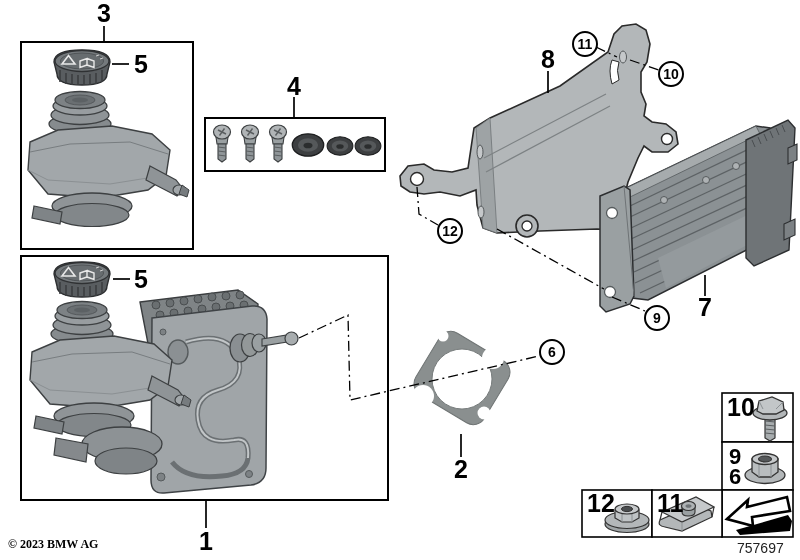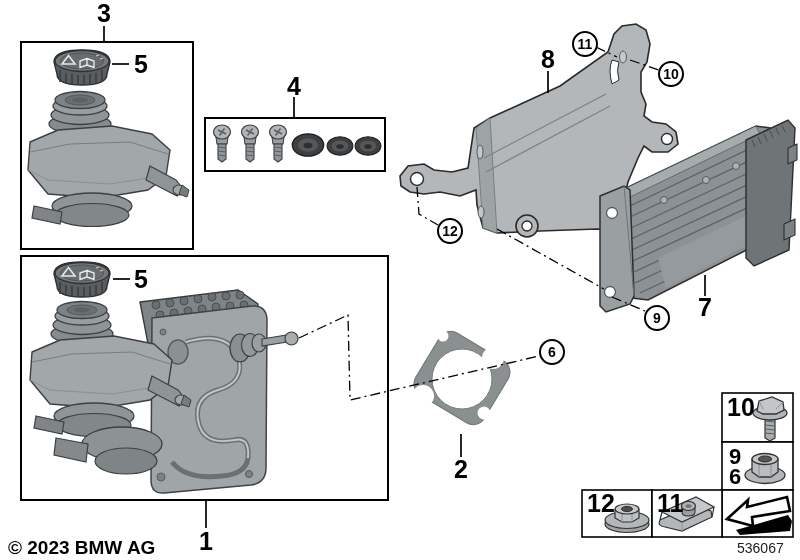--- a/index.html
+++ b/index.html
@@ -6,21 +6,21 @@
   .stage{position:relative;width:800px;height:560px;background:#ffffff;overflow:hidden;
          font-family:"Liberation Sans",sans-serif;}
   .stage svg{position:absolute;left:0;top:0;}
   .lbl{position:absolute;transform:translateX(-50%);font-weight:bold;font-size:25px;
        line-height:22px;color:#000;white-space:nowrap;}
   .callout{position:absolute;width:22px;height:22px;border:2px solid #000;border-radius:50%;
            background:#fff;display:flex;align-items:center;justify-content:center;
            font-weight:bold;font-size:14px;color:#000;}
   .legend-num{position:absolute;font-weight:bold;font-size:25px;line-height:21px;color:#000;}
   .legend-num.small{font-size:22px;line-height:19px;}
-  .copyright{position:absolute;left:8px;top:537px;font-weight:bold;font-size:19px;color:#000;}
+  .copyright{position:absolute;left:8px;top:537px;font-weight:bold;font-size:12px;color:#000;font-family:Liberation Serif, serif;}
   .sheetno{position:absolute;left:737px;top:540px;font-size:14px;color:#222;}
 </style>
 </head>
 <body>
 
 <div class="stage">
 
 <svg width="800" height="560" viewBox="0 0 800 560">
   <defs>
 
@@ -287,15 +287,15 @@
 <div class="callout" style="left:539px;top:339px;">6</div>
 <div class="callout" style="left:644px;top:305px;">9</div>
 
 <div class="legend-num" style="left:727px;top:397px;">10</div>
 <div class="legend-num small" style="left:729px;top:447px;">9</div>
 <div class="legend-num small" style="left:729px;top:467px;">6</div>
 <div class="legend-num" style="left:587px;top:493px;">12</div>
 <div class="legend-num" style="left:657px;top:493px;">11</div>
 
 <div class="copyright">© 2023 BMW AG</div>
-<div class="sheetno">536067</div>
+<div class="sheetno">757697</div>
 
 </div>
 
 </body></html>

